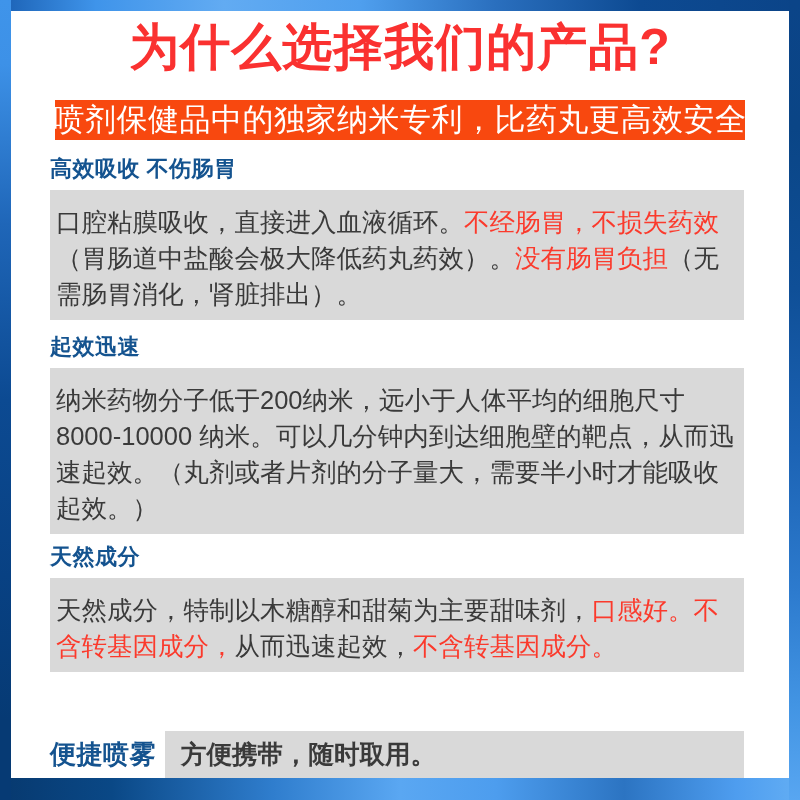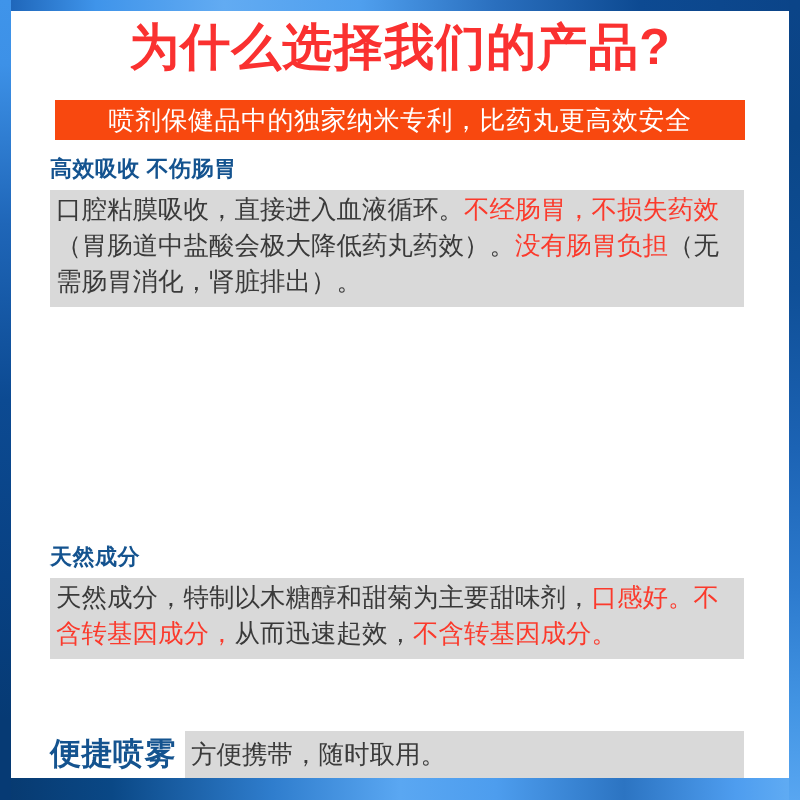--- a/index.html
+++ b/index.html
@@ -107,21 +107,21 @@
 
   
   .sub-banner {
     position: absolute;
     top: 89px;
     left: 44px;
     width: 690px;
     height: 40px;
     background: #f8480f;
     color: #ffffff;
-    font-size: 26px;
+    font-size: 31px;
     font-weight: normal;
     display: flex;
     align-items: center;
     justify-content: center;
     letter-spacing: 0.5px;
     white-space: nowrap;
     box-sizing: border-box;
   }
 
   
@@ -139,21 +139,21 @@
     line-height: 1.25;
     margin: 0 0 7px 0;
     white-space: nowrap;
   }
 
   .section-body {
     background: #d9d9d9;
     color: #3a3a3a;
     font-size: 25.5px;
     line-height: 1.42;
-    padding: 1px 6px 8px 6px;
+    padding: 14px 6px 8px 6px;
     box-sizing: border-box;
     font-family: "Liberation Sans", "DejaVu Sans", sans-serif;
   }
 
   .txt-red { color: #fb3a2c; }
   .txt-dark { color: #3a3a3a; }
 
   
   #section-absorption { top: 144px; }
   #section-fastacting { top: 322px; }
@@ -166,27 +166,28 @@
     top: 720px;
     width: 694px;
     display: flex;
     align-items: stretch;
   }
   #section-spray .section-heading {
     margin: 0;
     display: flex;
     align-items: center;
     padding-right: 9px;
-    font-size: 31px;
+    font-size: 26px;
   }
   #section-spray .section-body {
     flex: 1;
     display: flex;
     align-items: flex-end;
-    padding: 5px 6px 6px 6px;
+    padding: 5px 6px 6px 16px;
+    font-weight: bold;
   }
 </style>
 </head>
 <body>
 
 <div id="poster">
 
   <div class="frame-edge frame-top"></div>
   <div class="frame-edge frame-bottom"></div>
   <div class="frame-edge frame-left"></div>
@@ -196,20 +197,24 @@
 
     <div class="main-title">为什么选择我们的产品?</div>
 
     <div class="sub-banner">喷剂保健品中的独家纳米专利，比药丸更高效安全</div>
 
     <div class="section" id="section-absorption">
       <div class="section-heading">高效吸收 不伤肠胃</div>
       <div class="section-body"><span class="txt-dark">口腔粘膜吸收，直接进入血液循环。</span><span class="txt-red">不经肠胃，不损失药效</span><span class="txt-dark">（胃肠道中盐酸会极大降低药丸药效）。</span><span class="txt-red">没有肠胃负担</span><span class="txt-dark">（无需肠胃消化，肾脏排出）。</span></div>
     </div>
 
+    <div class="section" id="section-fastacting">
+      <div class="section-heading">起效迅速</div>
+      <div class="section-body"><span class="txt-dark">纳米药物分子低于200纳米，远小于人体平均的细胞尺寸8000-10000 纳米。可以几分钟内到达细胞壁的靶点，从而迅速起效。（丸剂或者片剂的分子量大，需要半小时才能吸收起效。）</span></div>
+    </div>
 
     <div class="section" id="section-natural">
       <div class="section-heading">天然成分</div>
       <div class="section-body"><span class="txt-dark">天然成分，特制以木糖醇和甜菊为主要甜味剂，</span><span class="txt-red">口感好。不含转基因成分，</span><span class="txt-dark">从而迅速起效，</span><span class="txt-red">不含转基因成分。</span></div>
     </div>
 
     <div id="section-spray">
       <div class="section-heading">便捷喷雾</div>
       <div class="section-body">
           <span class="txt-dark">方便携带，随时取用。</span>

